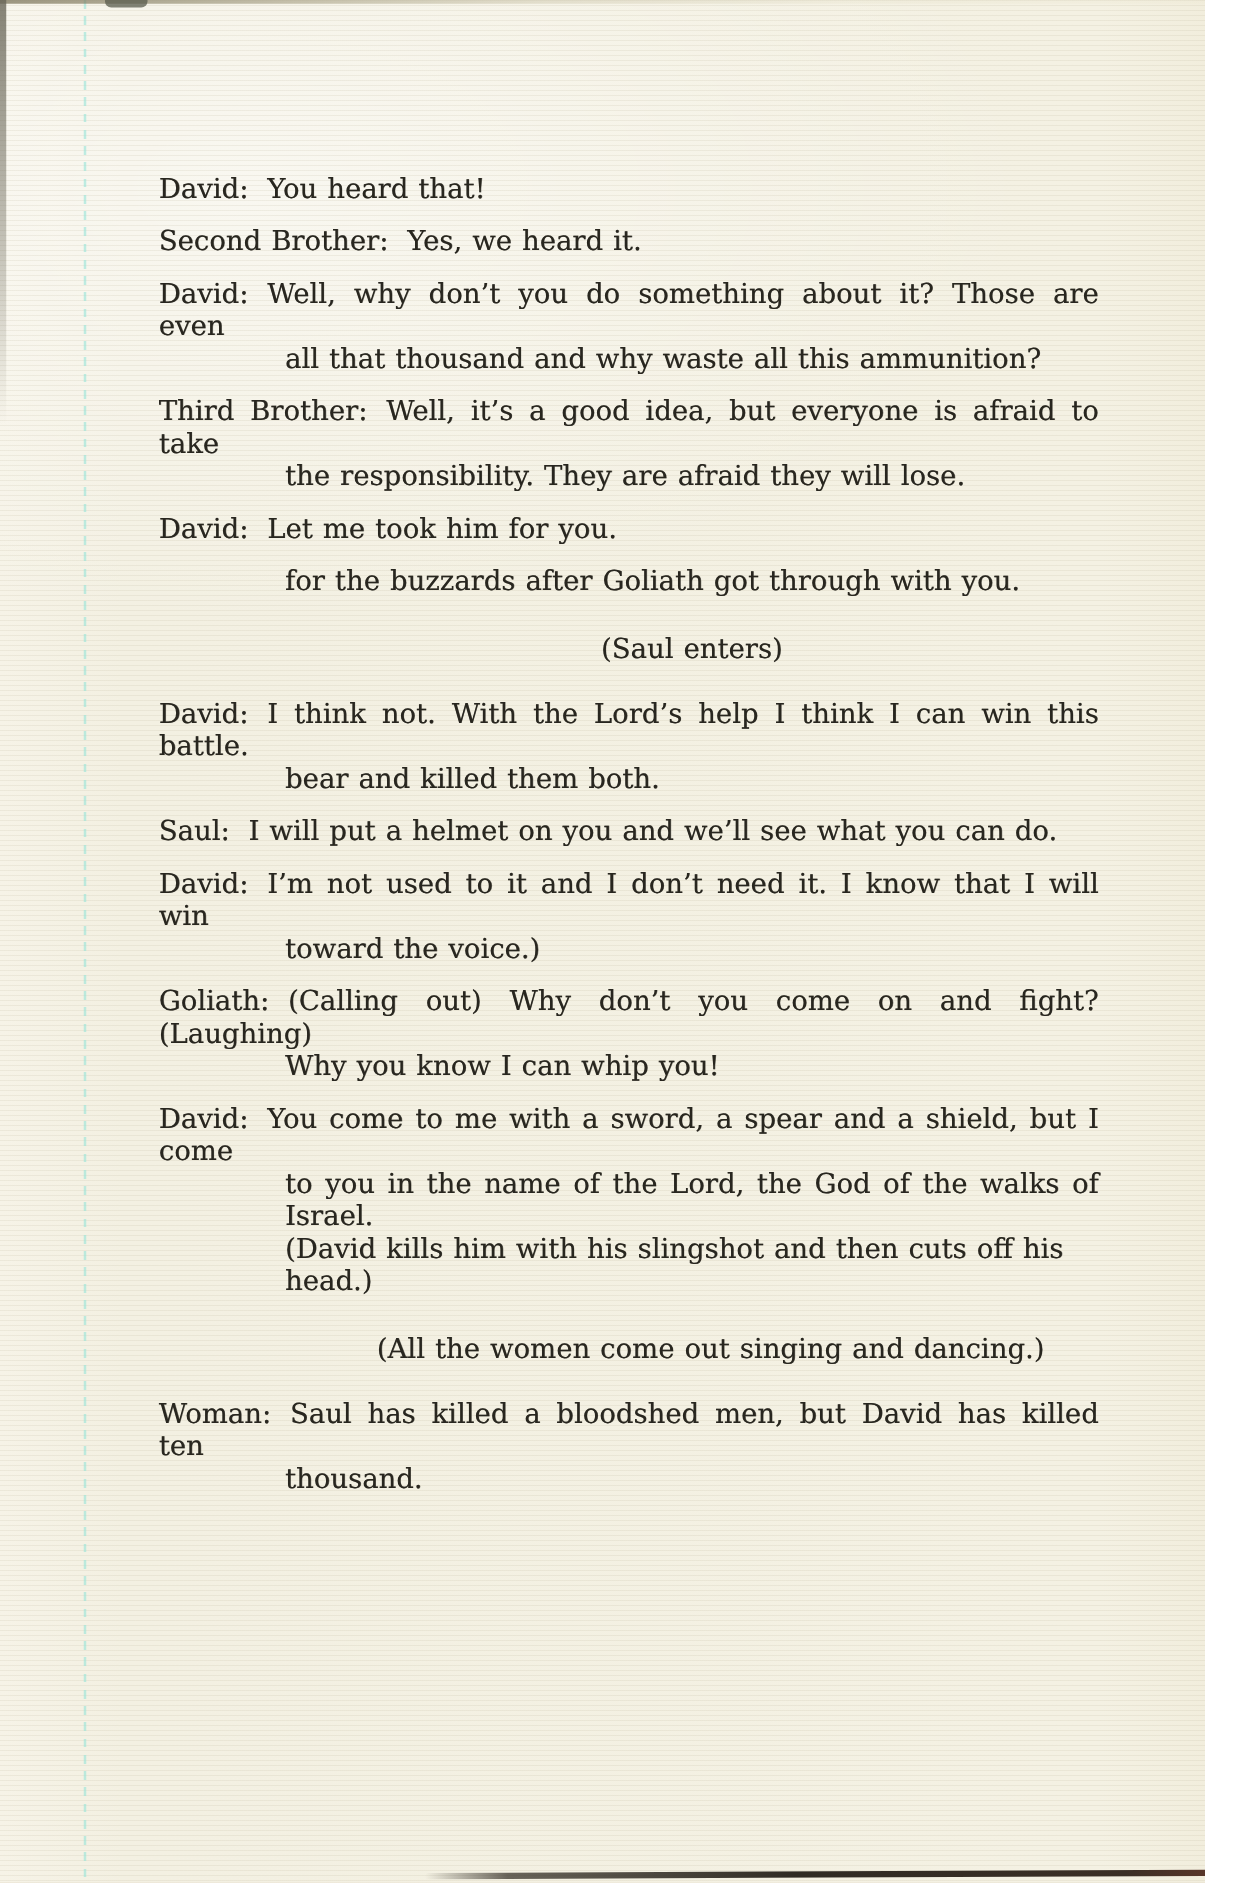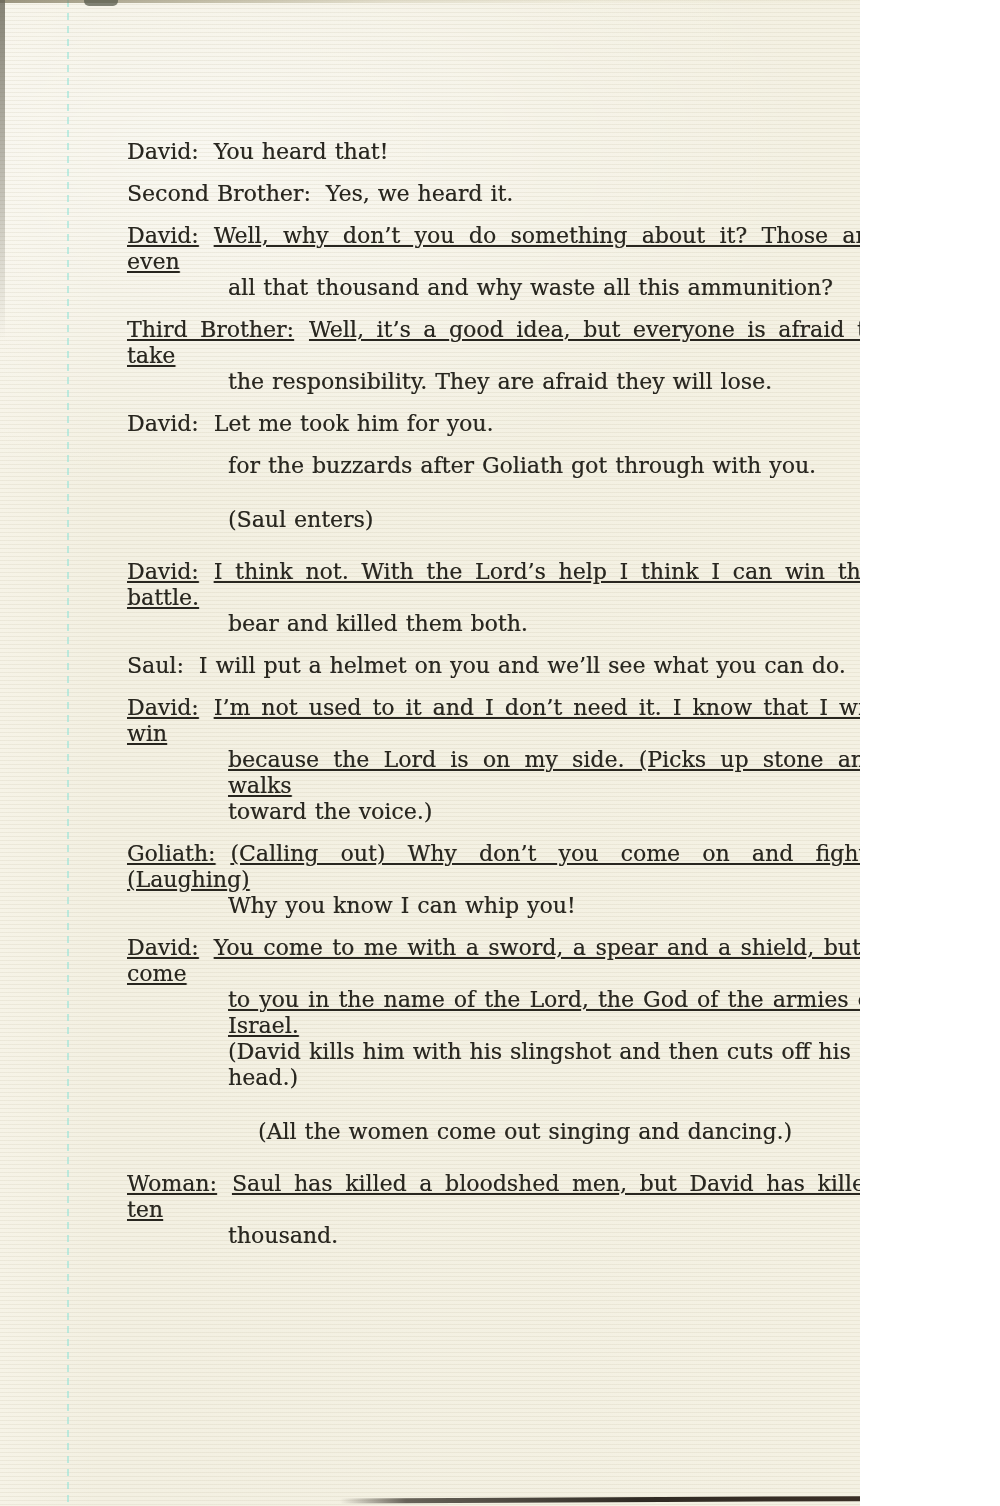--- a/index.html
+++ b/index.html
@@ -1,20 +1,20 @@
 <!DOCTYPE html>
 <html><head>
 <meta charset="utf-8">
 <style>
   html, body { margin: 0; padding: 0; }
   body { width: 1000px; }
 
   .page {
     position: relative;
-    width: 860px;
+    width: 964px;
     height: 1506px;
     overflow: hidden;
     font-family: "DejaVu Serif", "Liberation Serif", serif;
     
     background:
       repeating-linear-gradient(180deg, rgba(170,158,120,0.18) 0 1px, rgba(0,0,0,0) 1px 4px),
       linear-gradient(90deg, #d8cdae 0%, #ddd3b6 60%, #d5caa9 100%);
   }
 
   
@@ -73,23 +73,23 @@
     position: absolute;
     left: 127px; top: 139px;
     width: 752px;
     font-size: 22px;
     line-height: 26px;
     color: #28261f;
     text-shadow: 0.3px 0 0 rgba(40,38,31,0.55);
     word-spacing: 1px;
   }
   .para { margin: 0 0 16px 0; }
-  .para.stage { margin-top: 28px; margin-bottom: 26px; }
+  .para.stage { margin-top: 28px; margin-bottom: 26px; text-align: center; }
   .line { min-height: 26px; }
-  .line.just { text-align: justify; text-align-last: justify; text-decoration: underline; -moz-text-align-last: justify; }
+  .line.just { text-align: justify; text-align-last: justify; -moz-text-align-last: justify; }
   .line.cont { padding-left: 101px; }
   .stage .line { padding-left: 101px; }
   .stage.indent2 .line { padding-left: 131px; }
   .speaker { margin-right: 15px; }
 </style>
 </head>
 <body>
 
 <div class="page">
   <div class="paper"></div>
@@ -123,30 +123,29 @@
       </div>
       <div class="para">
         <div class="line just"><span class="speaker">David:</span><span>I think not. With the Lord’s help I think I can win this battle.</span></div>
         <div class="line cont">bear and killed them both.</div>
       </div>
       <div class="para">
         <div class="line"><span class="speaker">Saul:</span><span>I will put a helmet on you and we’ll see what you can do.</span></div>
       </div>
       <div class="para">
         <div class="line just"><span class="speaker">David:</span><span>I’m not used to it and I don’t need it. I know that I will win</span></div>
-        <div class="line cont just">because the Lord is on my side. (Picks up stone and walks</div>
         <div class="line cont">toward the voice.)</div>
       </div>
       <div class="para">
         <div class="line just"><span class="speaker">Goliath:</span><span>(Calling out) Why don’t you come on and fight? (Laughing)</span></div>
         <div class="line cont">Why you know I can whip you!</div>
       </div>
       <div class="para">
         <div class="line just"><span class="speaker">David:</span><span>You come to me with a sword, a spear and a shield, but I come</span></div>
-        <div class="line cont just">to you in the name of the Lord, the God of the armies of Israel.</div>
+        <div class="line cont just">to you in the name of the Lord, the God of the walks of Israel.</div>
         <div class="line cont">(David kills him with his slingshot and then cuts off his head.)</div>
       </div>
       <div class="para stage indent2">
         <div class="line">(All the women come out singing and dancing.)</div>
       </div>
       <div class="para">
         <div class="line just"><span class="speaker">Woman:</span><span>Saul has killed a bloodshed men, but David has killed ten</span></div>
         <div class="line cont">thousand.</div>
       </div>
     </div>

